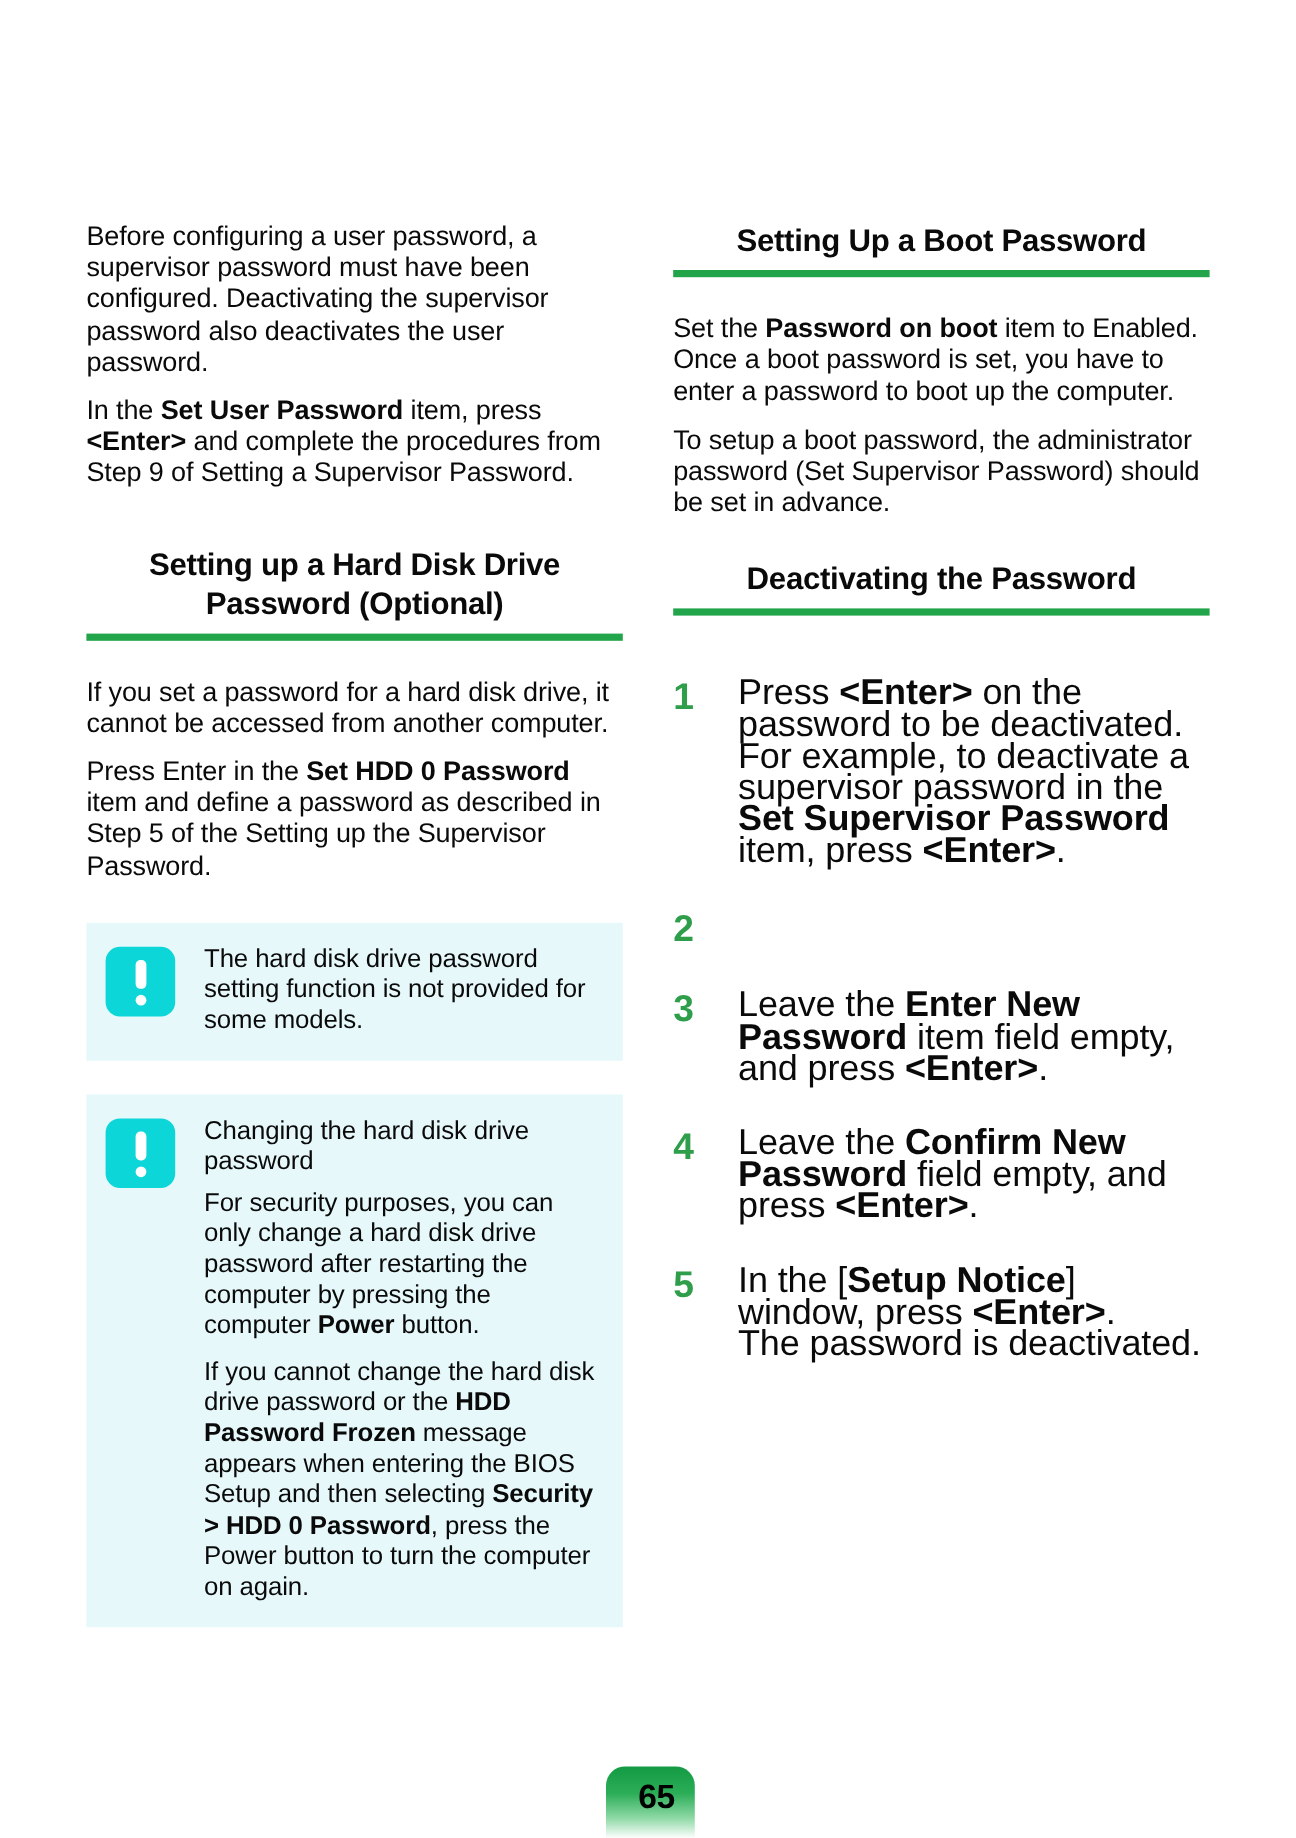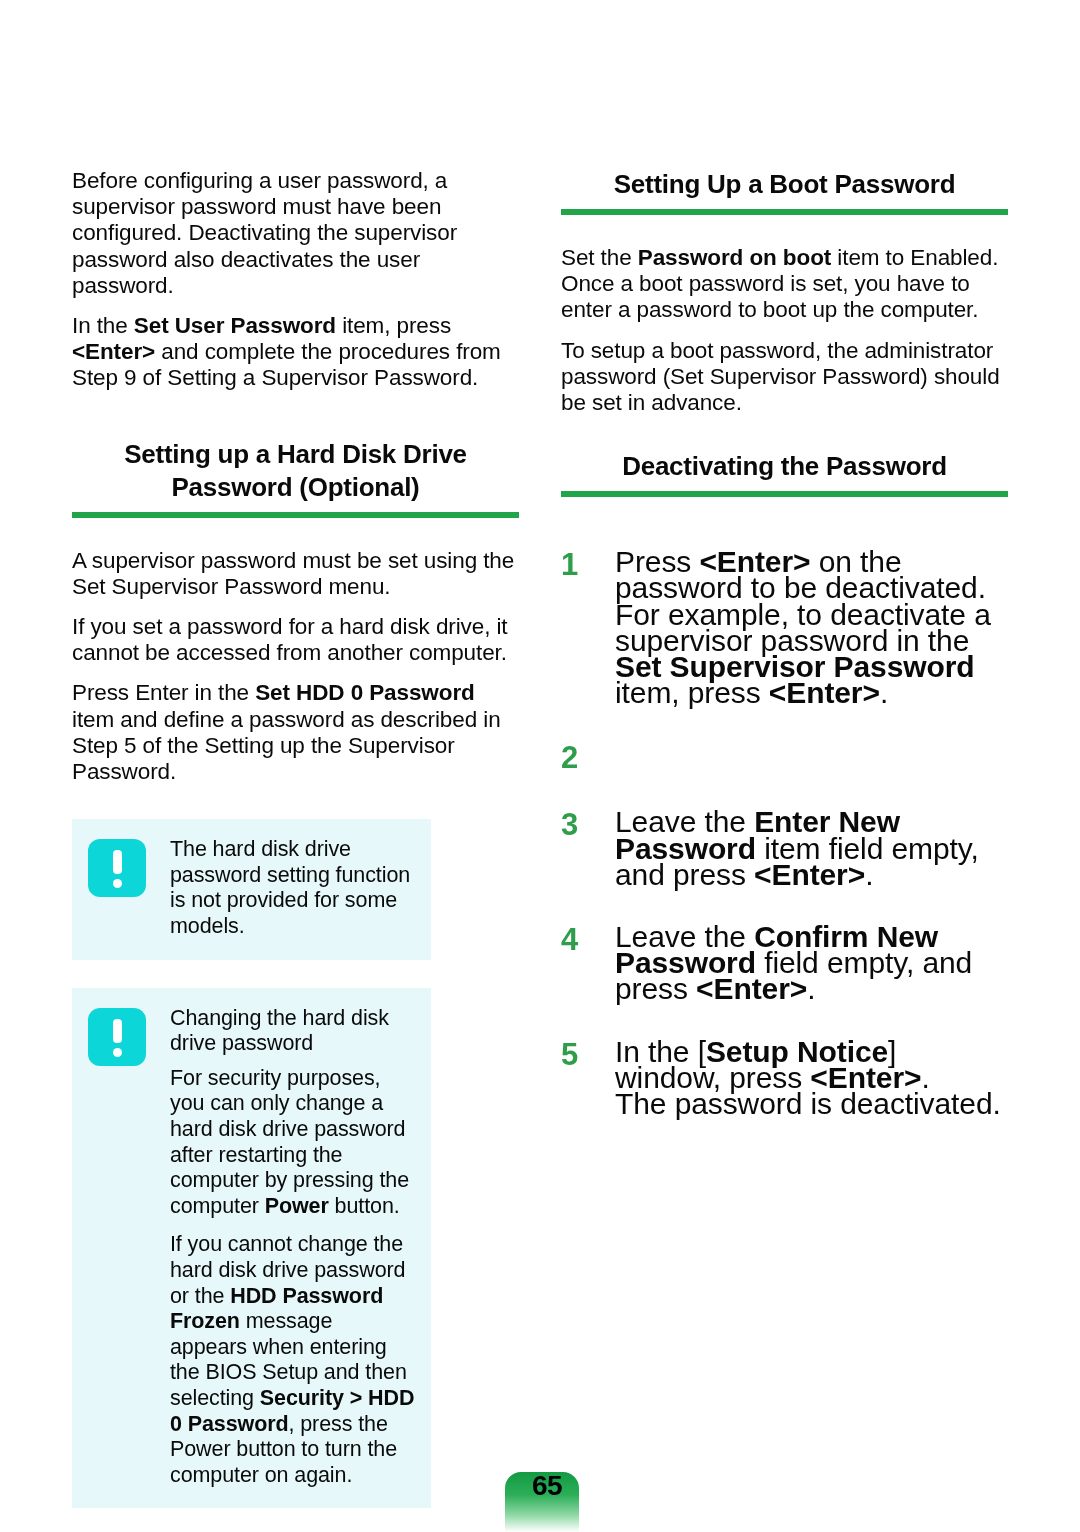--- a/index.html
+++ b/index.html
@@ -17,21 +17,21 @@
   }
 
   .page {
     position: absolute;
     inset: 0;
     background: #ffffff;
   }
 
   .col {
     position: absolute;
-    top: 168px;
+    top: 184px;
     width: 447px;
   }
   .col-left  { left: 72px; }
   .col-right { left: 561px; }
 
   p.body-text {
     margin: 0 0 14px 0;
     font-size: 22.5px;
     line-height: 26.2px;
     letter-spacing: -0.1px;
@@ -63,21 +63,21 @@
   .gap-28 { height: 28px; }
   .gap-22 { height: 22px; }
 
   
   .infobox {
     background: #e6f8fa;
     display: flex;
     align-items: flex-start;
     padding: 18px 16px 20px 16px;
     box-sizing: border-box;
-    width: 359px;
+    width: 447px;
   }
   .infobox .icon-wrap {
     flex: 0 0 auto;
     width: 66px;
     padding-top: 2px;
   }
   .excl-icon {
     width: 58px;
     height: 58px;
     border-radius: 12px;
@@ -154,20 +154,21 @@
     background: linear-gradient(to bottom, #139a43 0%, #2cae58 38%, #8fd9a6 72%, #ffffff 100%);
     display: flex;
     align-items: flex-start;
     justify-content: center;
   }
   .page-badge .pnum {
     font-size: 28px;
     line-height: 28px;
     font-weight: bold;
     color: #000000;
+    padding-top: 12px;
     letter-spacing: -0.5px;
     margin-left: 10px;
   }
 </style>
 </head>
 <body>
 
 <div class="page">
 
   <div class="col col-left">
@@ -181,21 +182,20 @@
 
     <div class="heading-block">
       <h2 class="heading">
         <span>Setting up a Hard Disk Drive</span><br>
         <span>Password (Optional)</span>
       </h2>
       <div class="rule"></div>
     </div>
 
     <div>
-      <p class="body-text"><span>A supervisor password must be set using the Set Supervisor Password menu.</span></p>
       <p class="body-text"><span>If you set a password for a hard disk drive, it cannot be accessed from another computer.</span></p>
       <p class="body-text"><span>Press Enter in the </span><b>Set HDD 0 Password</b><span> item and define a password as described in Step 5 of the Setting up the Supervisor Password.</span></p>
     </div>
 
     <div class="gap-34"></div>
 
     <div class="infobox">
       <div class="icon-wrap">
         <div class="excl-icon">
           <div class="bar"></div>

